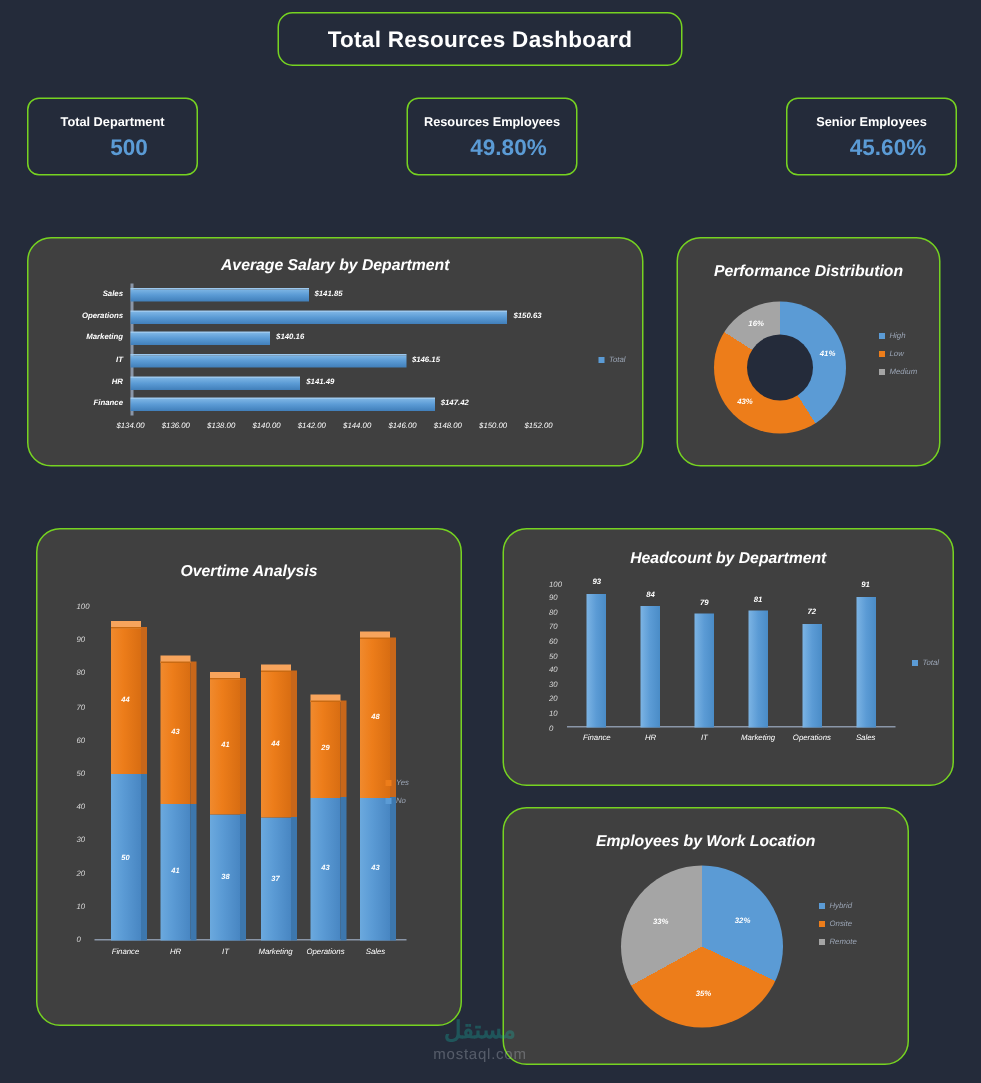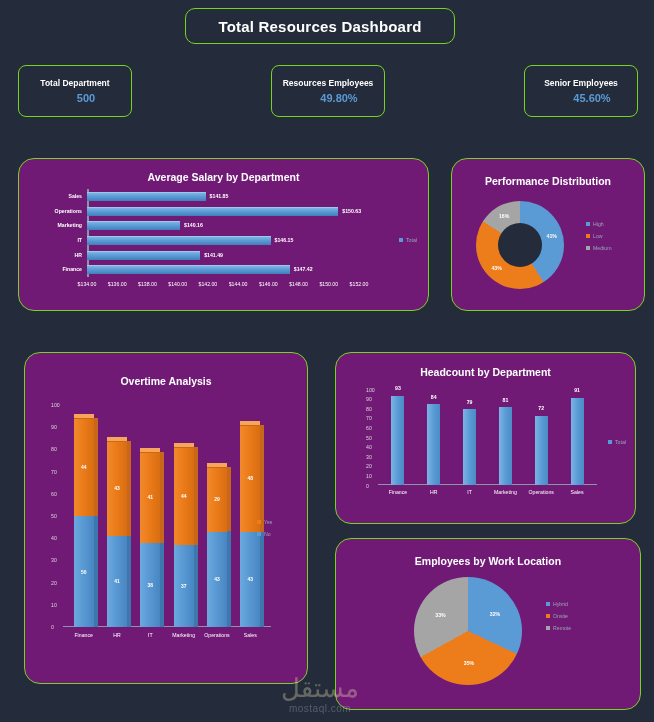--- a/index.html
+++ b/index.html
@@ -25,38 +25,39 @@
   
   .kpis { position: absolute; left: 18px; top: 65px; width: 620px; height: 52px;
           display: flex; justify-content: space-between; }
   .kpi {
     width: 114px; height: 52px;
     border: 1.2px solid #76d321; border-radius: 8px; background: #242b3a;
     display: flex; flex-direction: column; align-items: center; justify-content: center;
     gap: 4px;
   }
   .kpi .lab { color: #ffffff; font-size: 8.5px; font-weight: bold; white-space: nowrap; }
-  .kpi .val { color: #5b9bd5; font-size: 11px; font-weight: bold; margin-left: 22px; }
+  .kpi .val { color: #5b9bd5; font-size: 15px; font-weight: bold; margin-left: 22px; }
 
   
   .panel {
     position: absolute; border: 1.4px solid #76d321; border-radius: 16px;
-    background: #701a75;
+    background: #404040;
+    font-style: italic;
   }
   .panel-title {
     position: absolute; left: 0; right: 0; text-align: center;
     color: #ffffff; font-size: 10.5px; font-weight: bold;
   }
 
   
   #p-salary   { left: 18px;  top: 158px; width: 411px; height: 153px; }
-  #p-perf     { left: 451px; top: 158px; width: 194px; height: 153px; }
+  #p-perf     { left: 451px; top: 158px; width: 176px; height: 153px; }
   #p-overtime { left: 24px;  top: 352px; width: 284px; height: 332px; }
   #p-head     { left: 335px; top: 352px; width: 301px; height: 172px; }
-  #p-loc      { left: 335px; top: 538px; width: 306px; height: 172px; }
+  #p-loc      { left: 335px; top: 538px; width: 271px; height: 172px; }
 
   
   .ax-txt { position: absolute; color: #d9d9d9; font-size: 5.2px; white-space: nowrap; }
   .ax-txt.w { color: #ffffff; }
   .val-lab { position: absolute; color: #ffffff; font-size: 5.2px; white-space: nowrap; font-weight: bold; }
 
   .legend { position: absolute; display: flex; flex-direction: column; gap: 6px; }
   .legend .li { display: flex; align-items: center; gap: 3px; }
   .legend .sw { width: 4px; height: 4px; display: inline-block; }
   .legend .lt { color: #9aa4b4; font-size: 5.2px; }
@@ -105,21 +106,21 @@
   .donut .hole { position: absolute; left: 50%; top: 50%; transform: translate(-50%,-50%);
                  border-radius: 50%; background: #242b3a; }
   .slice-lab { position: absolute; color: #ffffff; font-size: 5.2px; font-weight: bold;
                transform: translate(-50%,-50%); }
   .pie { position: absolute; border-radius: 50%; }
 
   
   .wm { position: absolute; left: 255px; top: 672px; width: 130px; height: 44px;
         opacity: .30; display: flex; flex-direction: column; align-items: center;
         justify-content: center; pointer-events: none; }
-  .wm .ar { color: #fef9c3; font-size: 26px; font-weight: normal; letter-spacing: 1px; line-height: 1; }
+  .wm .ar { color: #14b8a6; font-size: 16px; font-weight: bold; letter-spacing: 1px; line-height: 1; }
   .wm .en { color: #c8cdd6; font-size: 10px; letter-spacing: .5px; margin-top: 2px; }
 </style>
 </head>
 <body>
 
 <div class="dash">
 
   <div class="title-box">
     <span class="t">Total Resources Dashboard</span>
   </div>

